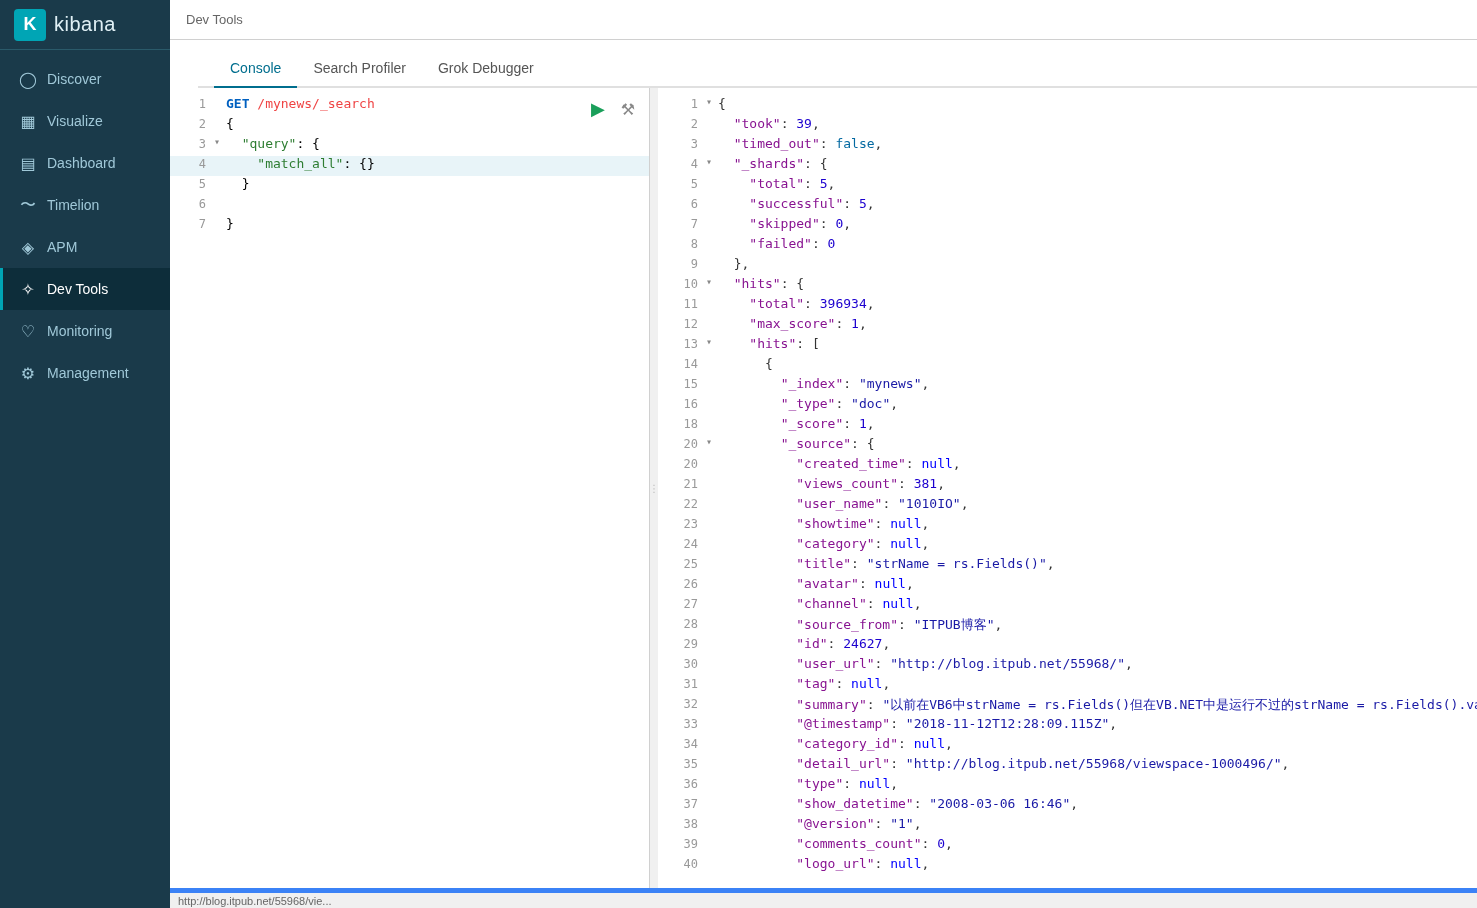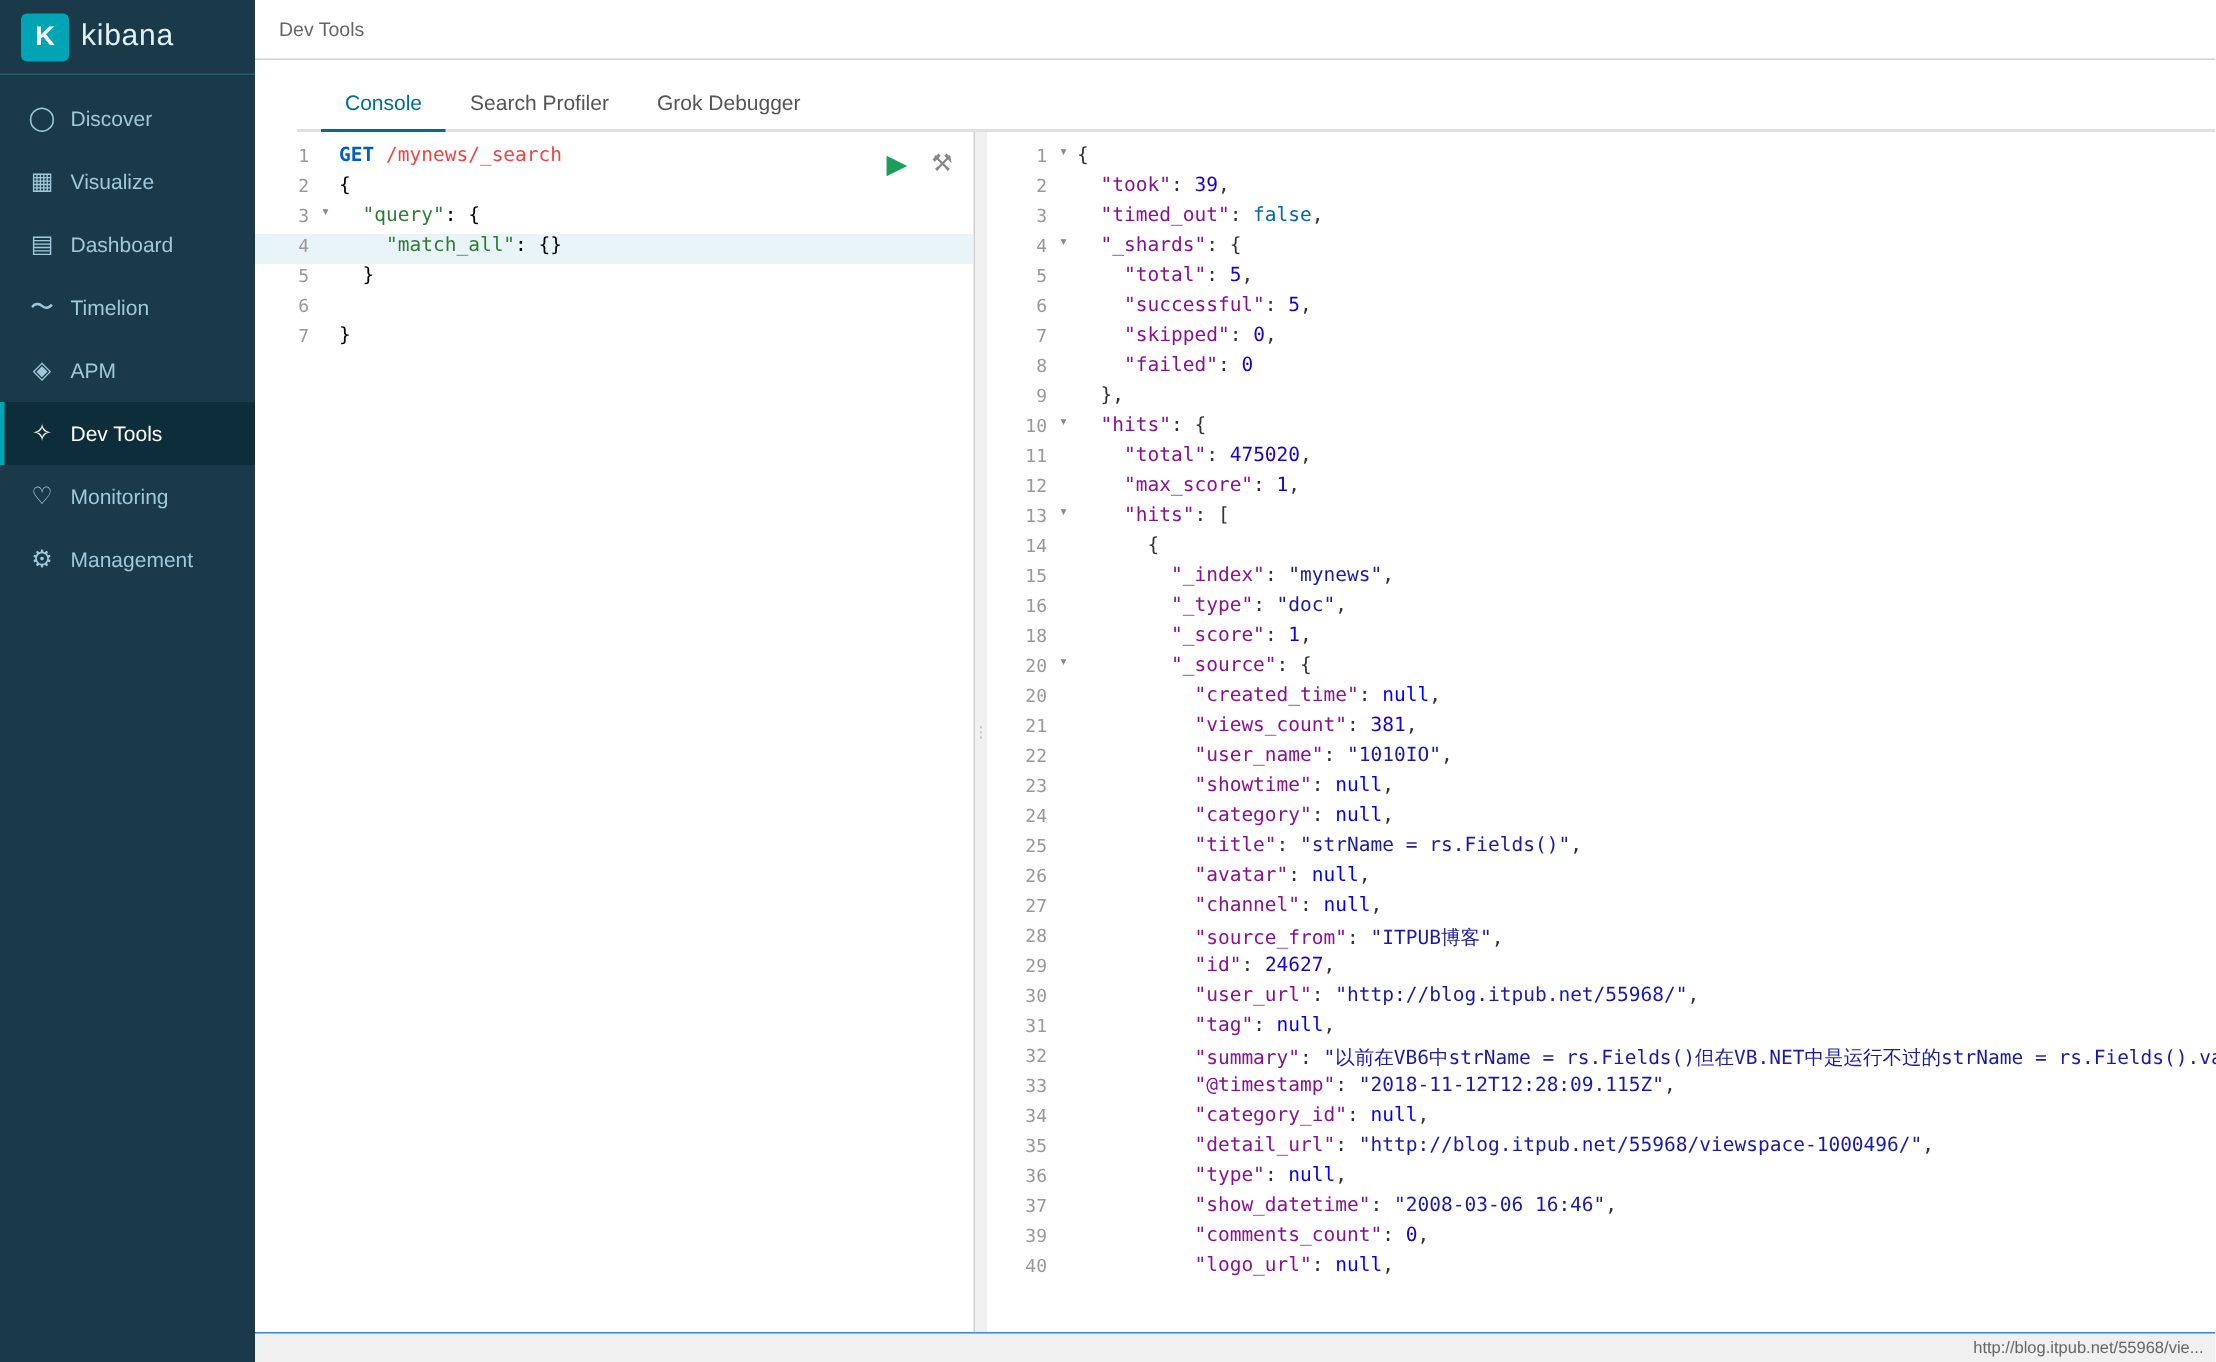--- a/index.html
+++ b/index.html
@@ -249,24 +249,24 @@
     .resp-key { color: #881391; }
     .resp-string { color: #1a1aa6; }
     .resp-number { color: #1c00cf; }
     .resp-bool { color: #0369a1; }
     .resp-null { color: #0000ff; }
 
     
     .status-bar {
       height: 20px;
       background: #f0f0f0;
-      border-top: 1px solid #3b82f6;
+      border-top: 5px solid #3b82f6;
       display: flex;
       align-items: center;
-      justify-content: flex-end;
+      justify-content: flex-start;
       padding: 0 8px;
       font-size: 11px;
       color: #666;
     }
   </style>
 </head>
 <body>
 
 <div class="sidebar">
   <div class="sidebar-logo">
@@ -420,21 +420,21 @@
         <span class="resp-content">  },</span>
       </div>
       <div class="response-line">
         <span class="resp-line-num">10</span>
         <span class="resp-fold">▾</span>
         <span class="resp-content">  <span class="resp-key">"hits"</span>: {</span>
       </div>
       <div class="response-line">
         <span class="resp-line-num">11</span>
         <span class="resp-fold"></span>
-        <span class="resp-content">    <span class="resp-key">"total"</span>: <span class="resp-number">475020</span>,</span>
+        <span class="resp-content">    <span class="resp-key">"total"</span>: <span class="resp-number">396934</span>,</span>
       </div>
       <div class="response-line">
         <span class="resp-line-num">12</span>
         <span class="resp-fold"></span>
         <span class="resp-content">    <span class="resp-key">"max_score"</span>: <span class="resp-number">1</span>,</span>
       </div>
       <div class="response-line">
         <span class="resp-line-num">13</span>
         <span class="resp-fold">▾</span>
         <span class="resp-content">    <span class="resp-key">"hits"</span>: [</span>
@@ -546,20 +546,25 @@
       </div>
       <div class="response-line">
         <span class="resp-line-num">36</span>
         <span class="resp-fold"></span>
         <span class="resp-content">          <span class="resp-key">"type"</span>: <span class="resp-null">null</span>,</span>
       </div>
       <div class="response-line">
         <span class="resp-line-num">37</span>
         <span class="resp-fold"></span>
         <span class="resp-content">          <span class="resp-key">"show_datetime"</span>: <span class="resp-string">"2008-03-06 16:46"</span>,</span>
+      </div>
+      <div class="response-line">
+        <span class="resp-line-num">38</span>
+        <span class="resp-fold"></span>
+        <span class="resp-content">          <span class="resp-key">"@version"</span>: <span class="resp-string">"1"</span>,</span>
       </div>
       <div class="response-line">
         <span class="resp-line-num">39</span>
         <span class="resp-fold"></span>
         <span class="resp-content">          <span class="resp-key">"comments_count"</span>: <span class="resp-number">0</span>,</span>
       </div>
       <div class="response-line">
         <span class="resp-line-num">40</span>
         <span class="resp-fold"></span>
         <span class="resp-content">          <span class="resp-key">"logo_url"</span>: <span class="resp-null">null</span>,</span>

